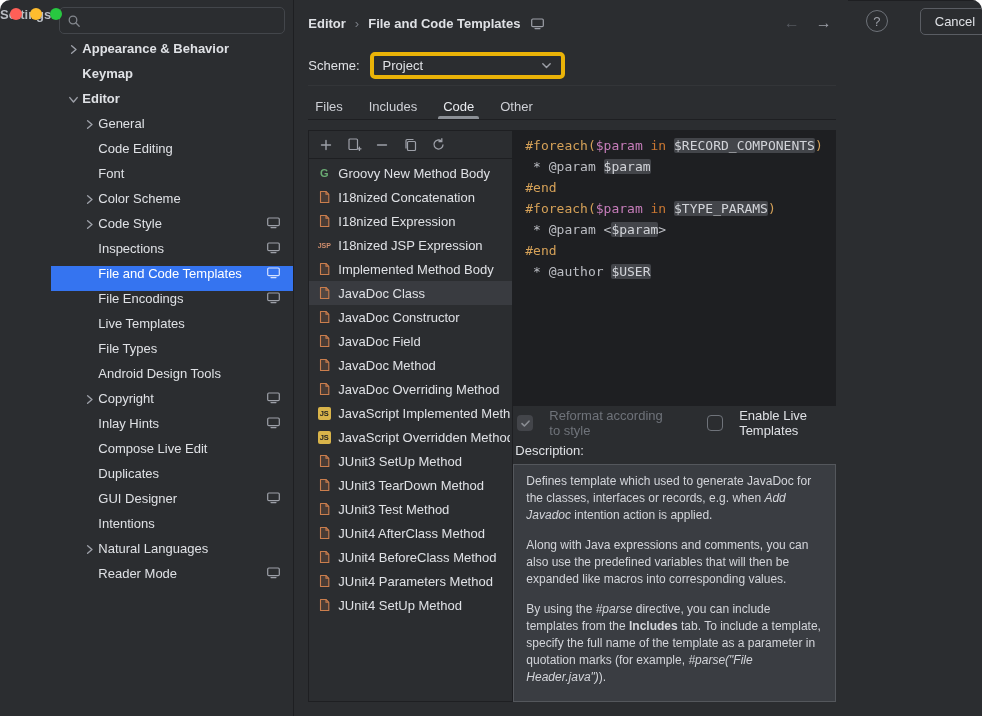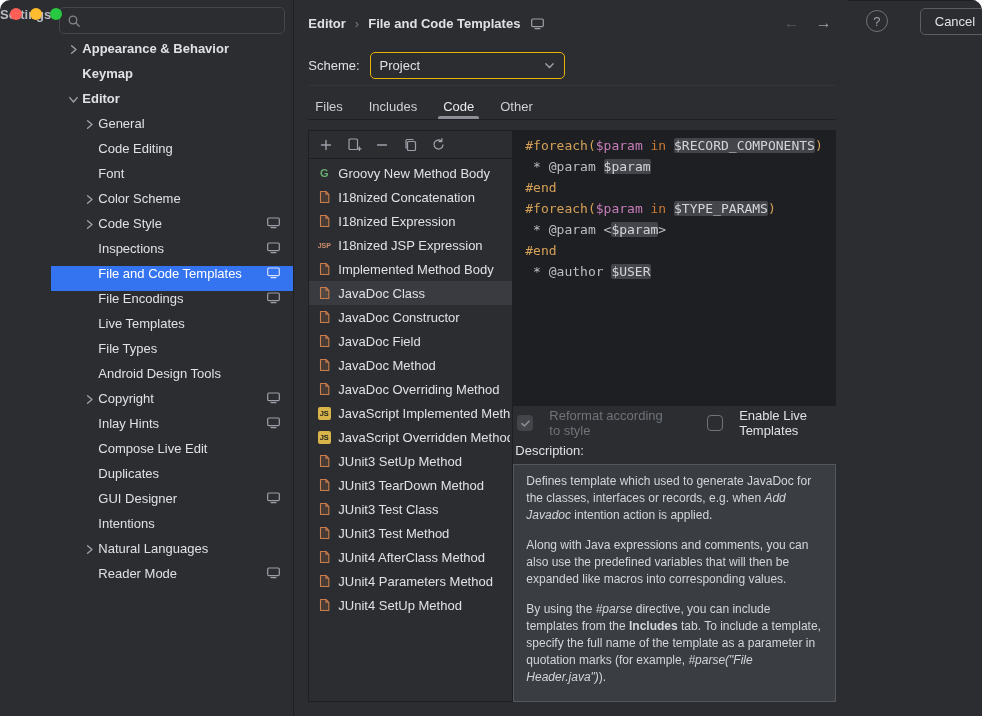--- a/index.html
+++ b/index.html
@@ -34,21 +34,21 @@
   
   .main{flex:1;display:flex;flex-direction:column;min-width:0;padding:0 12px 0 14px}
   .main-header{height:46px;flex:none;display:flex;align-items:center;gap:6px}
   .crumb{font-weight:700}
   .crumb-sep{color:#797d84;padding:0 3px}
   .crumb-icon{color:#9da0a8;display:flex;margin-left:4px}
   .nav{margin-left:auto;display:flex;gap:16px;font-size:16px;padding-right:4px}
   .nav-back{color:#55585e}
   .nav-fwd{color:#9da0a8}
   .scheme-row{height:40px;flex:none;display:flex;align-items:center;gap:10px;border-bottom:1px solid #333538}
-  .dropdown{min-width:195px;height:27px;border:1px solid #eab308;border-radius:5px;background:#2b2d30;display:flex;align-items:center;padding:0 9px;gap:8px;cursor:default}
+  .dropdown{min-width:195px;height:27px;border:4px solid #eab308;border-radius:5px;background:#2b2d30;display:flex;align-items:center;padding:0 9px;gap:8px;cursor:default}
   .dd-label{flex:1}
   .dd-chev{color:#9da0a8;display:flex}
   .tabs{height:34px;flex:none;display:flex;align-items:stretch;gap:20px;border-bottom:1px solid #1e1f22;padding-left:4px}
   .tab{padding:8px 3px 0;position:relative;color:#ced0d6;cursor:default;display:flex;align-items:center}
   .tab.active{color:#e8eaee}
   .tab.active::after{content:"";position:absolute;left:-2px;right:-2px;bottom:0;height:3px;background:#8c9096;border-radius:2px 2px 0 0}
   
   .content{flex:1;min-height:0;display:flex;margin-top:10px;margin-bottom:14px}
   .list-panel{width:205px;flex:none;background:#2b2d30;border:1px solid #1e1f22;display:flex;flex-direction:column}
   .list-toolbar{height:28px;flex:none;display:flex;align-items:center;gap:12px;padding:0 9px;border-bottom:1px solid #1e1f22;color:#9da0a8}
@@ -471,39 +471,39 @@
                 </span>
                 <span class="tpl-label">JUnit3 TearDown Method</span>
               </div>
               <div class="tpl-row">
                 <span class="tpl-icon">
                   <svg width="13" height="14" viewBox="0 0 13 14">
                     <path d="M2.5 1.5 H8 L10.8 4.3 V12.5 H2.5 Z" fill="rgba(203,126,77,0.18)" stroke="#cb7e4d" stroke-width="1.1" stroke-linejoin="round"></path>
                     <path d="M8 1.5 V4.3 H10.8" fill="none" stroke="#cb7e4d" stroke-width="1.1"></path>
                   </svg>
                 </span>
-                <span class="tpl-label">JUnit3 Test Class</span>
-              </div>
-              <div class="tpl-row">
-                <span class="tpl-icon">
-                  <svg width="13" height="14" viewBox="0 0 13 14">
-                    <path d="M2.5 1.5 H8 L10.8 4.3 V12.5 H2.5 Z" fill="rgba(203,126,77,0.18)" stroke="#cb7e4d" stroke-width="1.1" stroke-linejoin="round"></path>
-                    <path d="M8 1.5 V4.3 H10.8" fill="none" stroke="#cb7e4d" stroke-width="1.1"></path>
-                  </svg>
-                </span>
                 <span class="tpl-label">JUnit3 Test Method</span>
               </div>
               <div class="tpl-row">
                 <span class="tpl-icon">
                   <svg width="13" height="14" viewBox="0 0 13 14">
                     <path d="M2.5 1.5 H8 L10.8 4.3 V12.5 H2.5 Z" fill="rgba(203,126,77,0.18)" stroke="#cb7e4d" stroke-width="1.1" stroke-linejoin="round"></path>
                     <path d="M8 1.5 V4.3 H10.8" fill="none" stroke="#cb7e4d" stroke-width="1.1"></path>
                   </svg>
                 </span>
                 <span class="tpl-label">JUnit4 AfterClass Method</span>
+              </div>
+              <div class="tpl-row">
+                <span class="tpl-icon">
+                  <svg width="13" height="14" viewBox="0 0 13 14">
+                    <path d="M2.5 1.5 H8 L10.8 4.3 V12.5 H2.5 Z" fill="rgba(203,126,77,0.18)" stroke="#cb7e4d" stroke-width="1.1" stroke-linejoin="round"></path>
+                    <path d="M8 1.5 V4.3 H10.8" fill="none" stroke="#cb7e4d" stroke-width="1.1"></path>
+                  </svg>
+                </span>
+                <span class="tpl-label">JUnit4 BeforeClass Method</span>
               </div>
               <div class="tpl-row">
                 <span class="tpl-icon">
                   <svg width="13" height="14" viewBox="0 0 13 14">
                     <path d="M2.5 1.5 H8 L10.8 4.3 V12.5 H2.5 Z" fill="rgba(203,126,77,0.18)" stroke="#cb7e4d" stroke-width="1.1" stroke-linejoin="round"></path>
                     <path d="M8 1.5 V4.3 H10.8" fill="none" stroke="#cb7e4d" stroke-width="1.1"></path>
                   </svg>
                 </span>
                 <span class="tpl-label">JUnit4 Parameters Method</span>
               </div>

